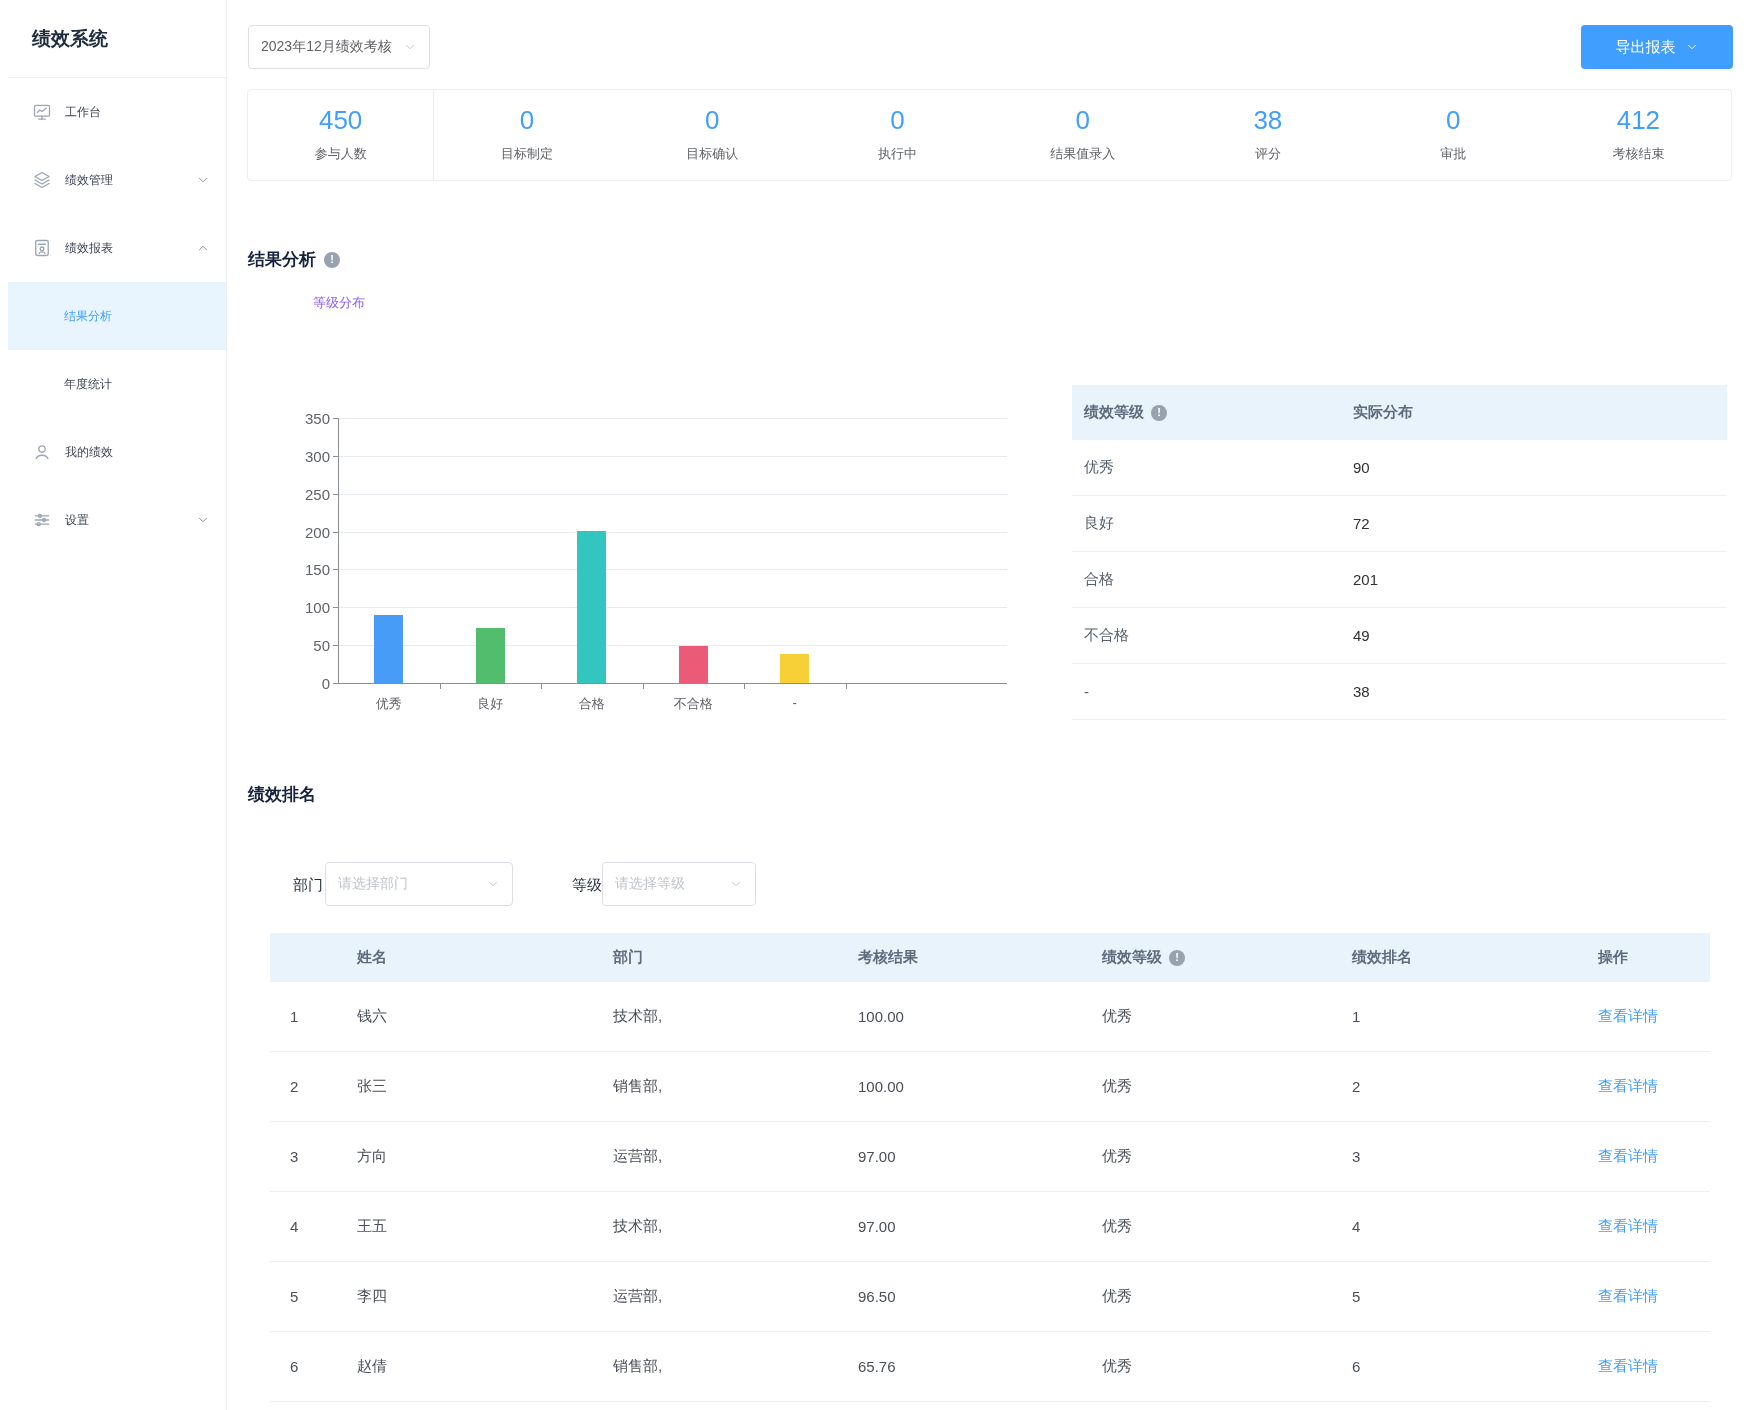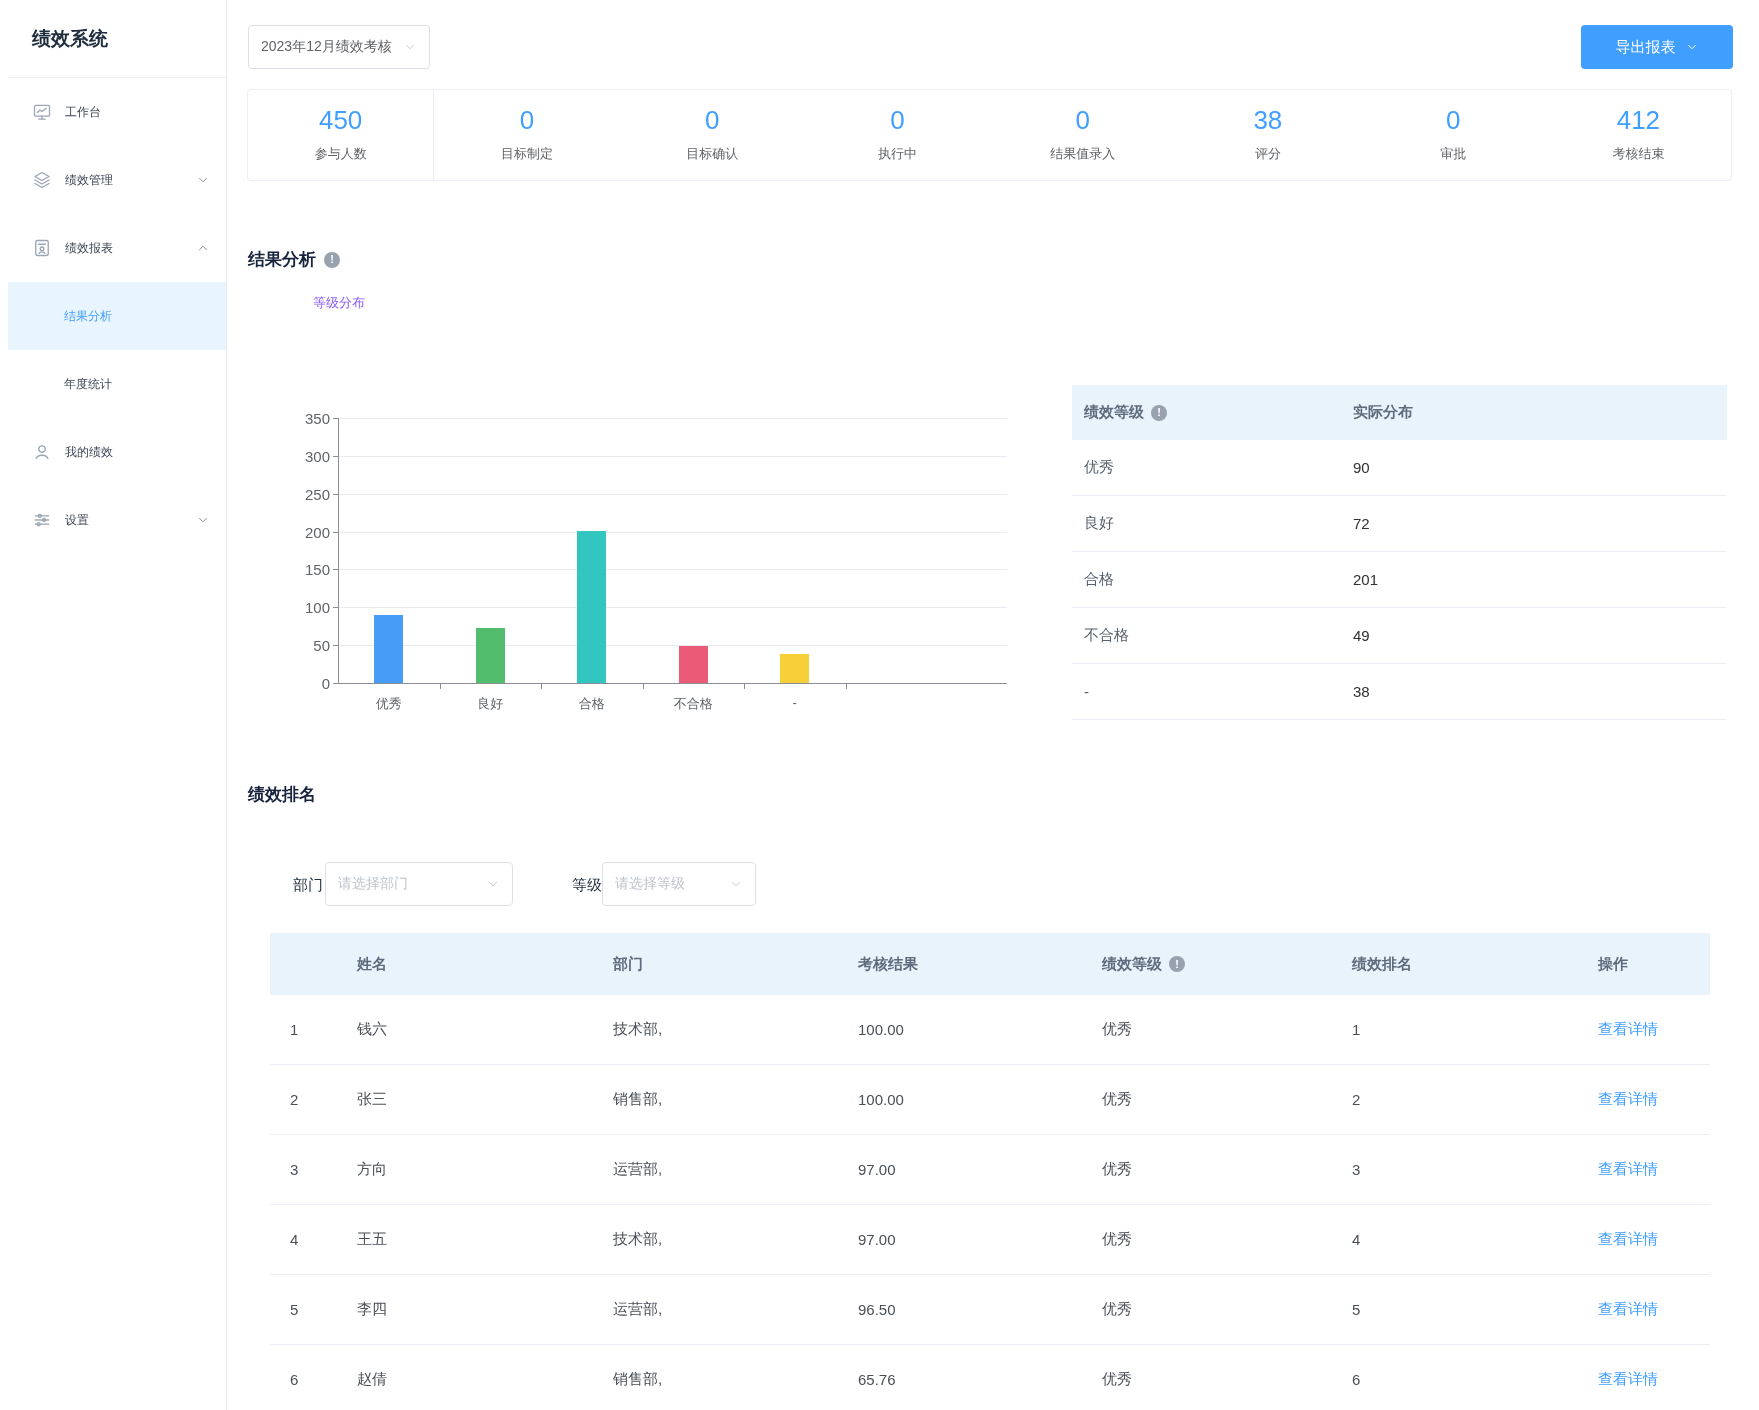--- a/index.html
+++ b/index.html
@@ -69,21 +69,21 @@
   #dept-label{left:293px;top:876px;}
   #grade-label{left:572px;top:876px;}
   #dept-select{left:325px;top:862px;width:188px;height:44px;}
   #grade-select{left:602px;top:862px;width:154px;height:44px;}
   .placeholder{color:#bfc4cc;}
 
   
   .rank-table{position:absolute;left:270px;top:933px;width:1440px;font-size:15px;}
   .rt-head,.rt-row{display:grid;grid-template-columns:67px 256px 245px 244px 250px 246px 1fr;
                    align-items:center;}
-  .rt-head{height:62px;background:#e9f3fc;font-weight:700;color:#5e6b7c;}
+  .rt-head{height:49px;background:#e9f3fc;font-weight:700;color:#5e6b7c;}
   .rt-row{height:69px;border-bottom:1px solid #ebeef5;color:#4a4f57;}
   .cell{padding-left:20px;display:flex;align-items:center;gap:7px;}
   .detail-link{color:#409EFF;cursor:pointer;text-decoration:none;}
 </style>
 </head>
 <body>
 
 <div class="app">
 
   <aside class="sidebar">

